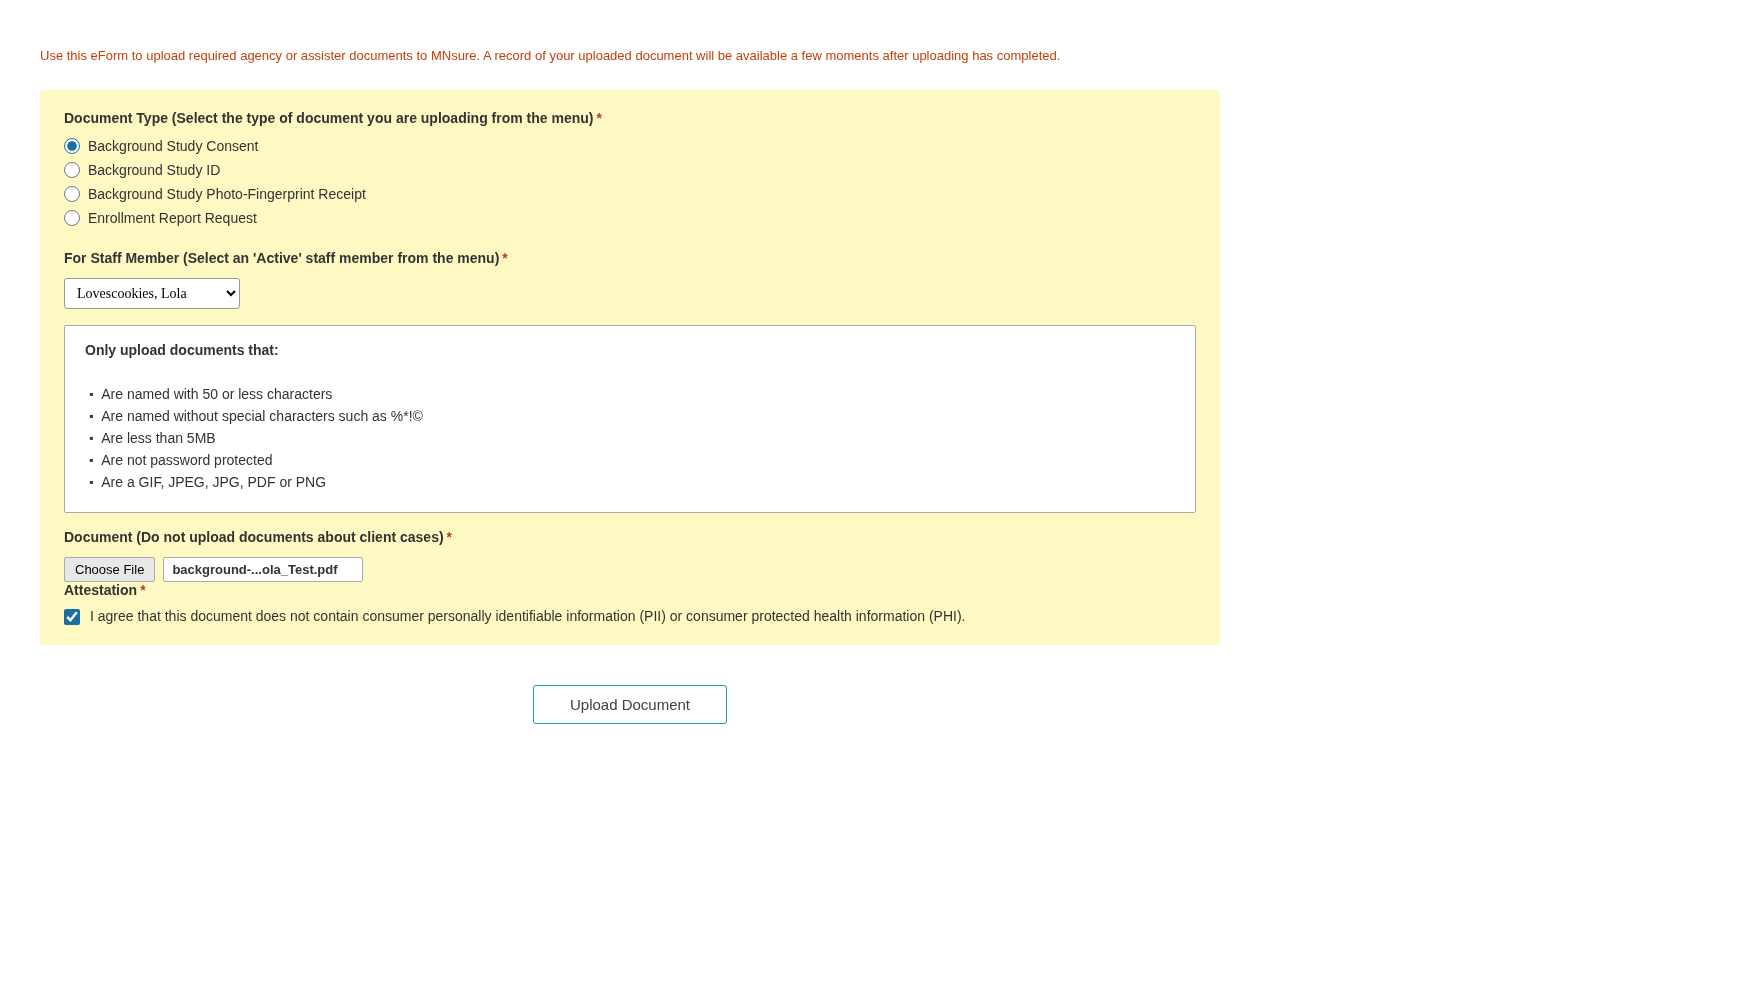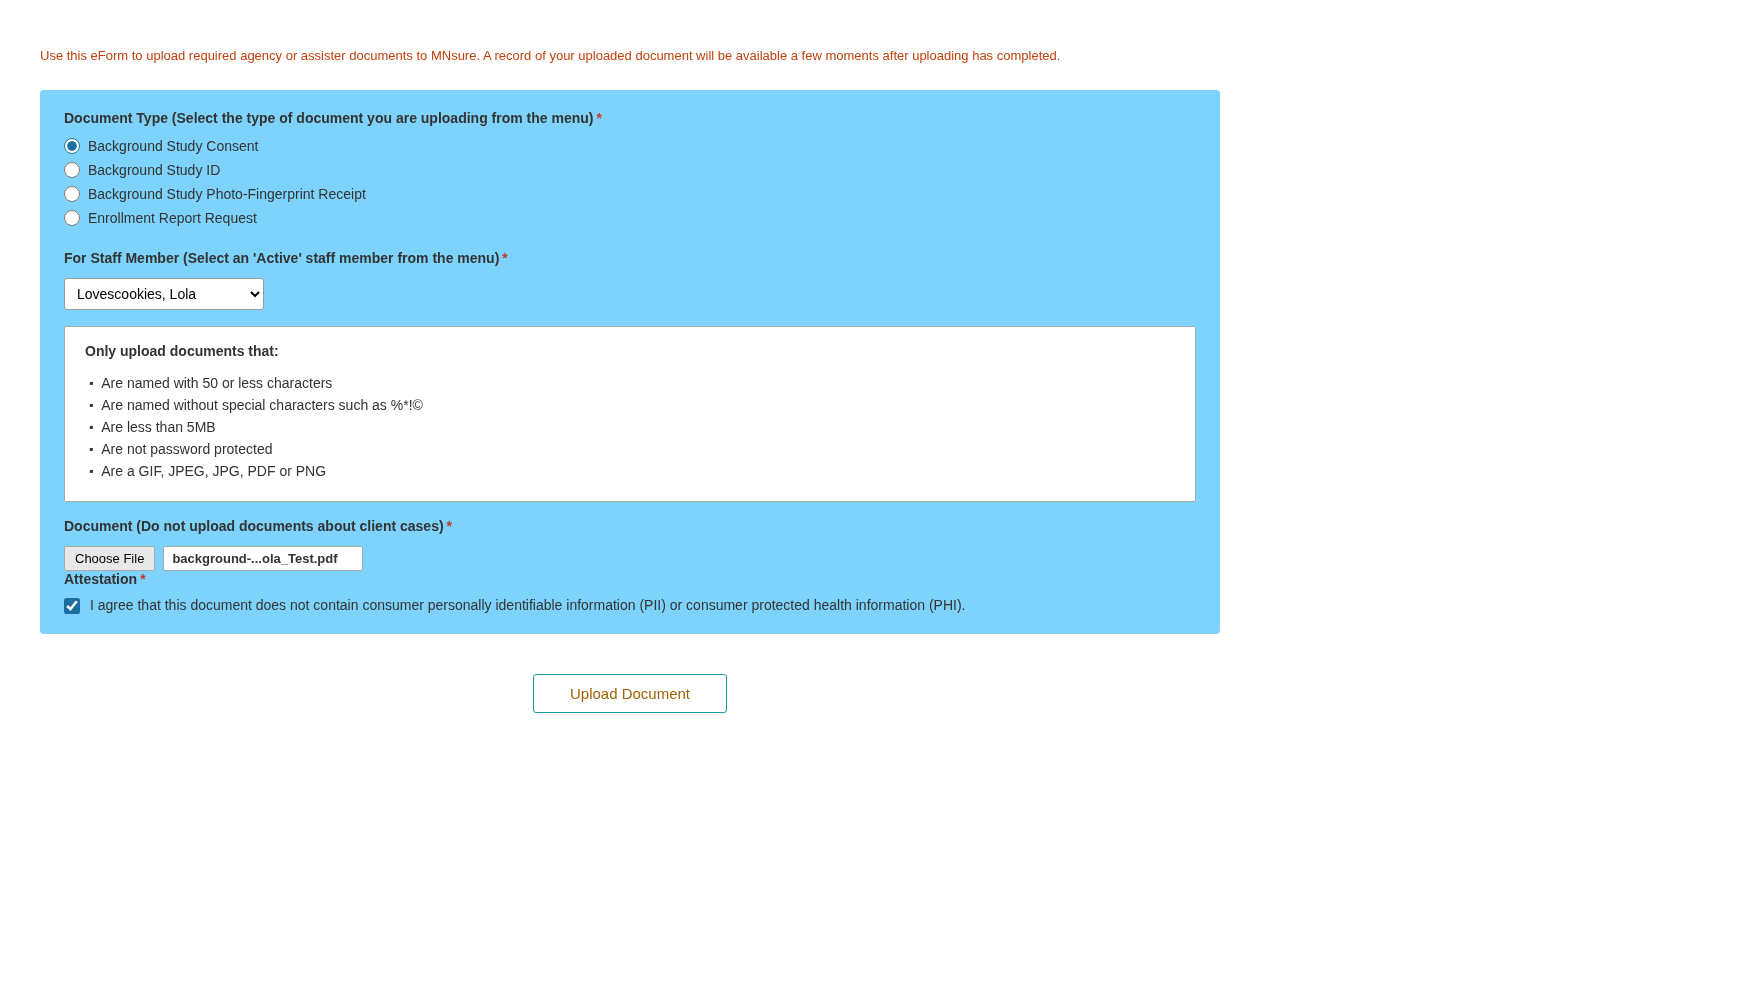--- a/index.html
+++ b/index.html
@@ -25,21 +25,21 @@
 
     .subtitle {
       font-size: 13px;
       color: #c2410c;
       margin-bottom: 24px;
       line-height: 1.5;
       margin-top: 16px;
     }
 
     .form-section {
-      background: #7dd3fc;
+      background: #fef9c3;
       border-radius: 4px;
       padding: 20px 24px;
       margin-bottom: 20px;
       max-width: 1180px;
     }
 
     .section-label {
       font-weight: bold;
       font-size: 14px;
       margin-bottom: 12px;
@@ -65,41 +65,42 @@
     }
 
     .radio-item input[type="radio"] {
       width: 16px;
       height: 16px;
       cursor: pointer;
       accent-color: #1a6fa0;
     }
 
     .staff-select {
-      width: 200px;
+      width: 176px;
       padding: 6px 8px;
       border: 1px solid #999;
       border-radius: 3px;
       font-size: 14px;
       background: #fff;
       cursor: pointer;
+      font-family: Liberation Serif, serif;
     }
 
     .info-box {
       border: 1px solid #aaa;
       background: #fff;
       padding: 16px 20px;
       margin: 16px 0 0 0;
       border-radius: 2px;
     }
 
     .info-box .info-title {
       font-weight: bold;
       font-size: 14px;
-      margin-bottom: 16px;
+      margin-bottom: 28px;
     }
 
     .info-box ul {
       list-style: none;
       padding: 0;
       margin: 0;
     }
 
     .info-box ul li {
       display: flex;
@@ -177,21 +178,21 @@
     .upload-btn-container {
       text-align: center;
       margin-top: 40px;
       max-width: 1180px;
     }
 
     .upload-btn {
       padding: 10px 36px;
       border: 1px solid #1a9ba1;
       background: #fff;
-      color: #a16207;
+      color: #404040;
       font-size: 15px;
       border-radius: 3px;
       cursor: pointer;
       font-family: Arial, Helvetica, sans-serif;
     }
 
     .full-form-wrapper {
       max-width: 1180px;
     }
   </style>

